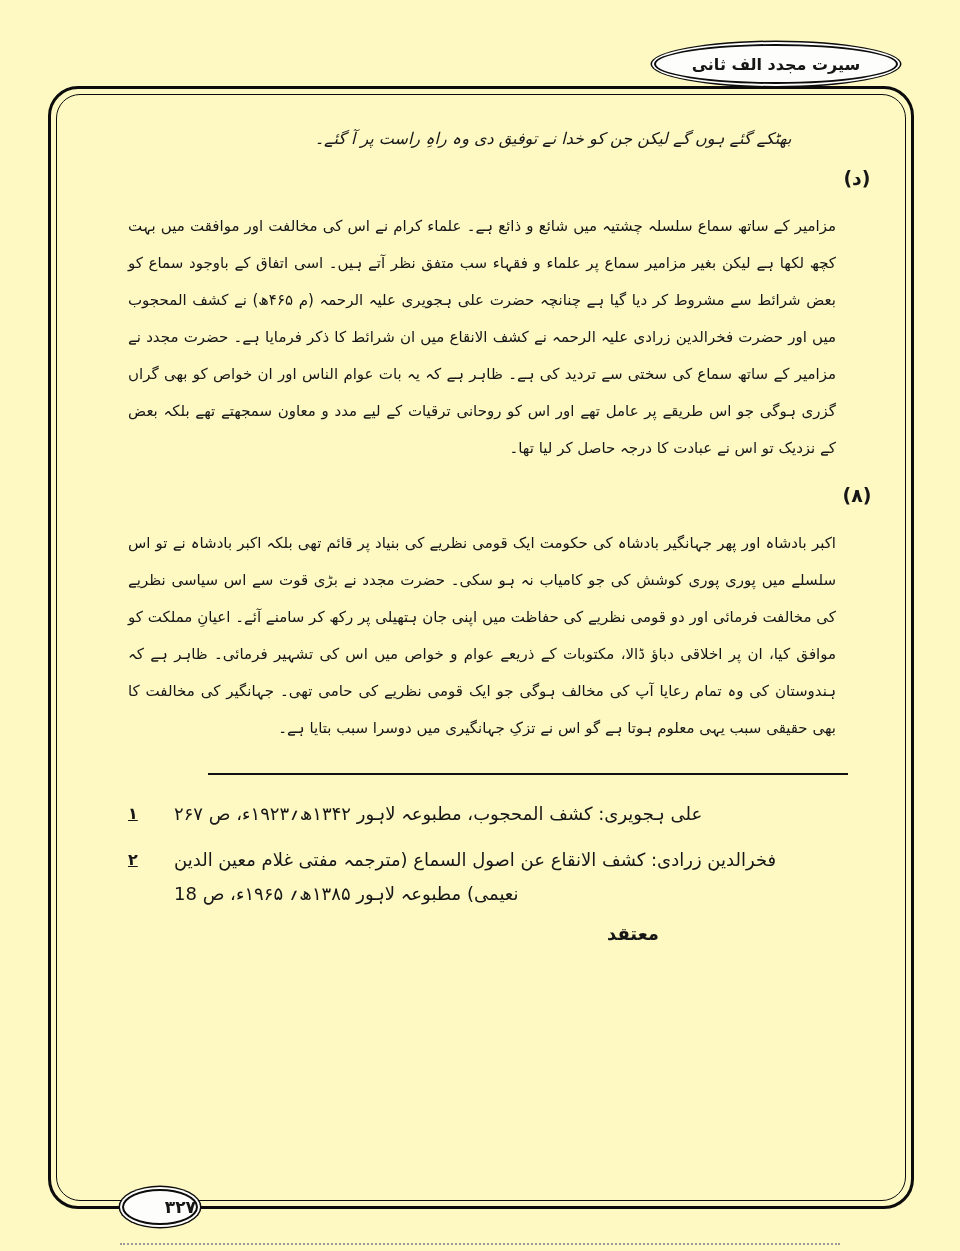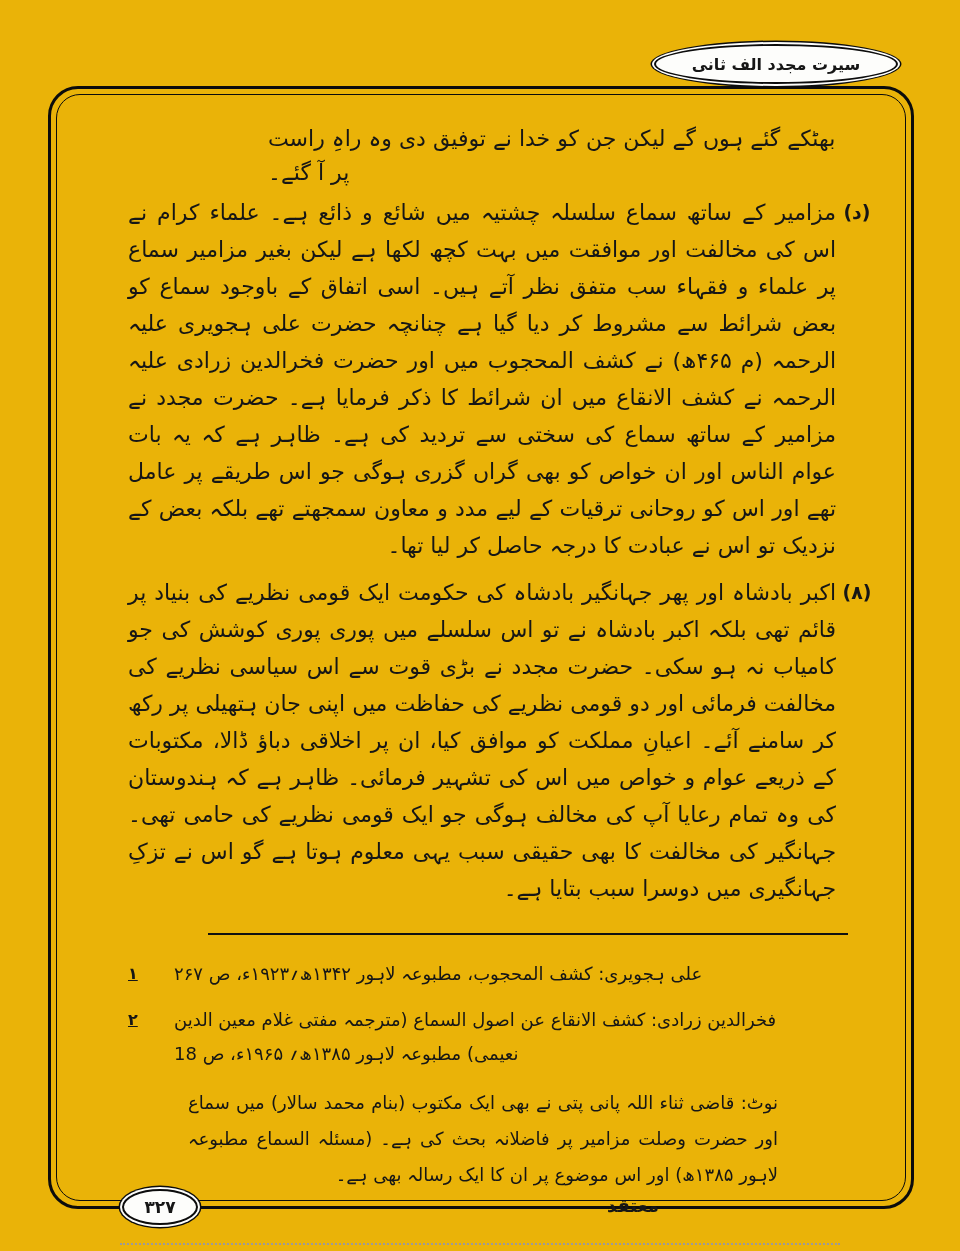--- a/index.html
+++ b/index.html
@@ -4,21 +4,21 @@
 <style>
   html, body {
     margin: 0;
     padding: 0;
     background: #ffffff;
   }
   .page {
     position: relative;
     width: 960px;
     height: 1251px;
-    background: #eab308;
+    background: #fef9c3;
     overflow: hidden;
     font-family: "DejaVu Sans", sans-serif;
     color: #161616;
   }
   
   .frame-outer {
     position: absolute;
     top: 86px; left: 48px; right: 46px; bottom: 42px;
     border: 3px solid #0c0c0c;
     border-radius: 30px;
@@ -45,61 +45,63 @@
     width: 240px; height: 36px;
   }
   .cartouche.header .txt {
     font-size: 16px;
     font-weight: bold;
     direction: rtl;
   }
   
   .cartouche.pageno {
     left: 122px; bottom: 26px;
-    width: 72px; height: 32px;
+    width: 72px; height: 32px; justify-content: flex-end;
   }
   .cartouche.pageno .txt {
     font-size: 17px;
     font-weight: bold;
     direction: rtl;
   }
   
   .content {
     position: absolute;
     top: 122px;
     right: 82px;
     left: 128px;
     direction: rtl;
     text-align: justify;
   }
   .intro-line {
-    text-align: left;
-    font-size: 22px;
+    text-align: center;
+    font-size: 16px;
     line-height: 34px;
     padding-left: 140px;
     margin: 0 40px 4px 0;
+    font-style: italic;
   }
   .para {
     display: flex;
     flex-direction: row; 
     margin-bottom: 10px;
   }
   .para .marker {
     flex: 0 0 42px;
     font-size: 19px;
     line-height: 37px;
     text-align: center;
     font-weight: bold;
   }
   .para .ptext {
     flex: 1 1 auto;
-    font-size: 22px;
+    font-size: 15px;
     line-height: 37px;
     text-align: justify;
     text-justify: inter-word;
+    margin-top: 48px;
   }
   .fn-sep {
     margin: 26px 30px 22px auto;
     width: 640px;
     border: 0;
     border-top: 2px solid #111;
   }
   .footnote {
     display: flex;
     flex-direction: row;
@@ -170,21 +172,20 @@
     <div class="footnote">
       <div class="fn-text">علی ہجویری: کشف المحجوب، مطبوعہ لاہور ۱۳۴۲ھ؍۱۹۲۳ء، ص ۲۶۷</div>
       <span class="fn-marker">۱</span>
     </div>
 
     <div class="footnote">
       <div class="fn-text">فخرالدین زرادی: کشف الانقاع عن اصول السماع (مترجمہ مفتی غلام معین الدین نعیمی) مطبوعہ لاہور ۱۳۸۵ھ؍ ۱۹۶۵ء، ص 18</div>
       <span class="fn-marker">۲</span>
     </div>
 
-    <div class="fn-note">نوٹ: قاضی ثناء اللہ پانی پتی نے بھی ایک مکتوب (بنام محمد سالار) میں سماع اور حضرت وصلت مزامیر پر فاضلانہ بحث کی ہے۔ (مسئلہ السماع مطبوعہ لاہور ۱۳۸۵ھ) اور اس موضوع پر ان کا ایک رسالہ بھی ہے۔</div>
 
     <div class="catchword">معتقد</div>
 
   </div>
 
   <div class="cartouche pageno">
     <span class="txt">۳۲۷</span>
   </div>
 
   <div class="scan-artifact"></div>

